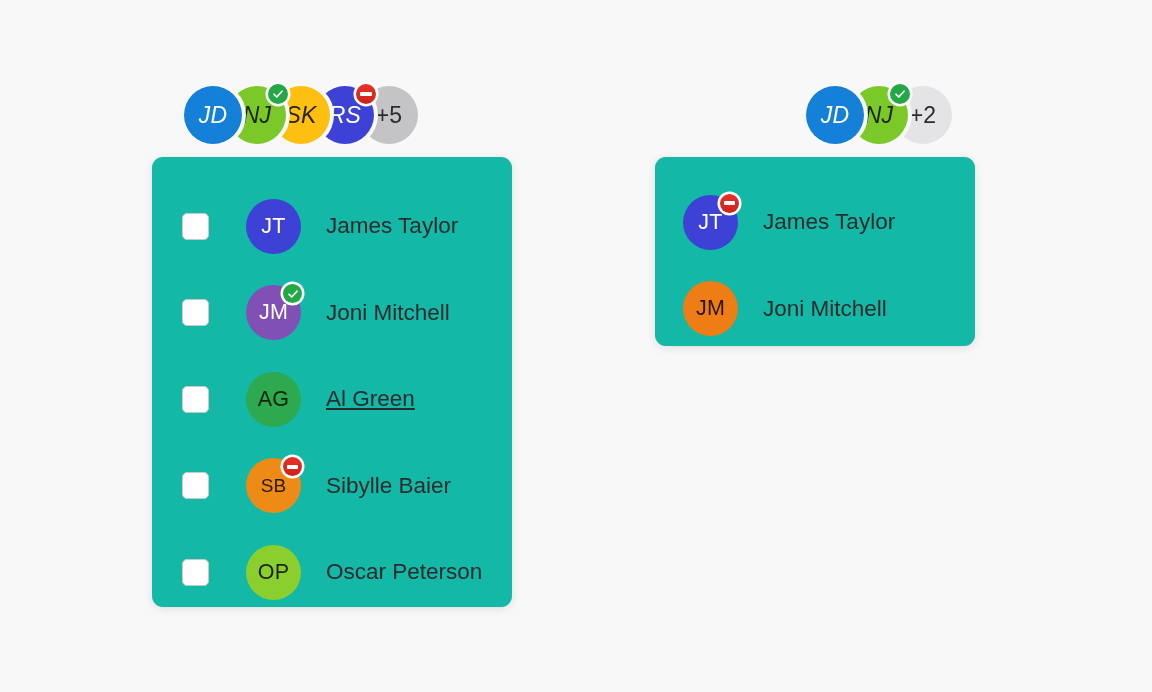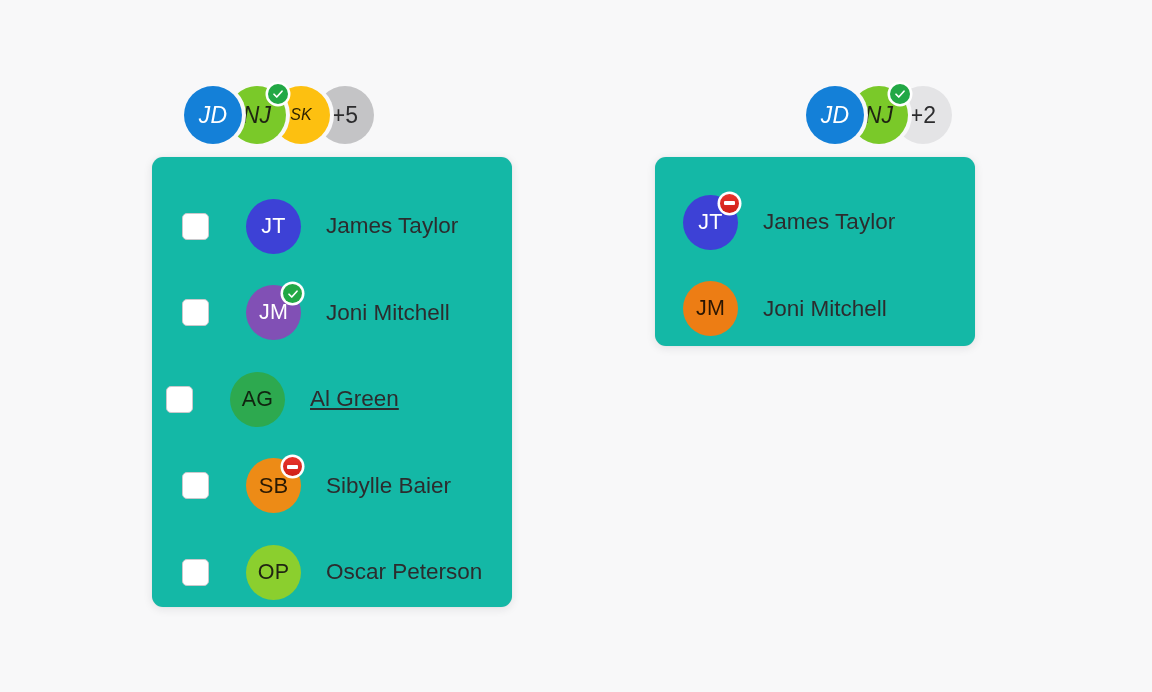--- a/index.html
+++ b/index.html
@@ -116,22 +116,30 @@
         <div class="av ring" style="width: 58px; height: 58px; background: rgb(122, 201, 41); color: rgb(31, 36, 18); font-size: 23px;">
           <span>NJ</span>
           <span class="badge ok" style="width: 20px; height: 20px; top: -2px; right: -2px;">
             <svg width="12" height="12" viewBox="0 0 24 24" fill="none" stroke="#ffffff" stroke-width="3.4" stroke-linecap="round" stroke-linejoin="round">
               <polyline points="4,12.5 9.5,18 20,6.5"></polyline>
             </svg>
           </span>
         </div>
       </div>
       <div class="stack-cell" style="z-index: 17;">
-        <div class="av ring" style="width: 58px; height: 58px; background: rgb(253, 192, 16); color: rgb(44, 34, 2); font-size: 16px;">
+        <div class="av ring" style="width: 58px; height: 58px; background: rgb(253, 192, 16); color: rgb(44, 34, 2); font-size: 23px;">
           <span>SK</span>
+        </div>
+      </div>
+      <div class="stack-cell" style="z-index: 16;">
+        <div class="av ring" style="width: 58px; height: 58px; background: rgb(61, 65, 214); color: rgb(255, 255, 255); font-size: 23px;">
+          <span>RS</span>
+          <span class="badge blocked" style="width: 20px; height: 20px; top: -2px; right: -2px;">
+            <span class="bar"></span>
+          </span>
         </div>
       </div>
       <div class="stack-cell" style="z-index: 1;">
         <div class="av" style="width: 58px; height: 58px; background: rgb(196, 196, 198); color: rgb(44, 44, 46); font-size: 23px;">
           <span>+5</span>
         </div>
       </div>
     </div>
     <div class="avatar-stack" style="left: 806px; top: 86px;">
       <div class="stack-cell" style="z-index: 20;">
@@ -172,33 +180,33 @@
             <span>JM</span>
             <span class="badge ok" style="width: 19px; height: 19px; top: -1px; right: -1px;">
               <svg width="12" height="12" viewBox="0 0 24 24" fill="none" stroke="#ffffff" stroke-width="3.4" stroke-linecap="round" stroke-linejoin="round">
                 <polyline points="4,12.5 9.5,18 20,6.5"></polyline>
               </svg>
             </span>
           </div>
         </div>
         <div class="row-name" style="margin-left: 25px;">Joni Mitchell</div>
       </div>
-      <div class="row" style="height: 86.5px; padding-left: 14px;">
+      <div class="row" style="height: 86.5px; padding-left: 30px;">
         <div class="checkbox" role="checkbox" aria-checked="false"></div>
         <div style="position: relative; margin-left: 37px;">
           <div class="av" style="width: 55px; height: 55px; background: rgb(45, 169, 79); color: rgb(16, 36, 15); font-size: 21.5px;">
             <span>AG</span>
           </div>
         </div>
         <div class="row-name" style="margin-left: 25px; text-decoration: underline;">Al Green</div>
       </div>
       <div class="row" style="height: 86.5px; padding-left: 30px;">
         <div class="checkbox" role="checkbox" aria-checked="false"></div>
         <div style="position: relative; margin-left: 37px;">
-          <div class="av" style="width: 55px; height: 55px; background: rgb(237, 139, 22); color: rgb(42, 26, 3); font-size: 22px;">
+          <div class="av" style="width: 55px; height: 55px; background: rgb(237, 139, 22); color: rgb(42, 26, 3); font-size: 19px;">
             <span>SB</span>
             <span class="badge blocked" style="width: 19px; height: 19px; top: -1px; right: -1px;">
               <span class="bar"></span>
             </span>
           </div>
         </div>
         <div class="row-name" style="margin-left: 25px;">Sibylle Baier</div>
       </div>
       <div class="row" style="height: 86.5px; padding-left: 30px;">
         <div class="checkbox" role="checkbox" aria-checked="false"></div>

